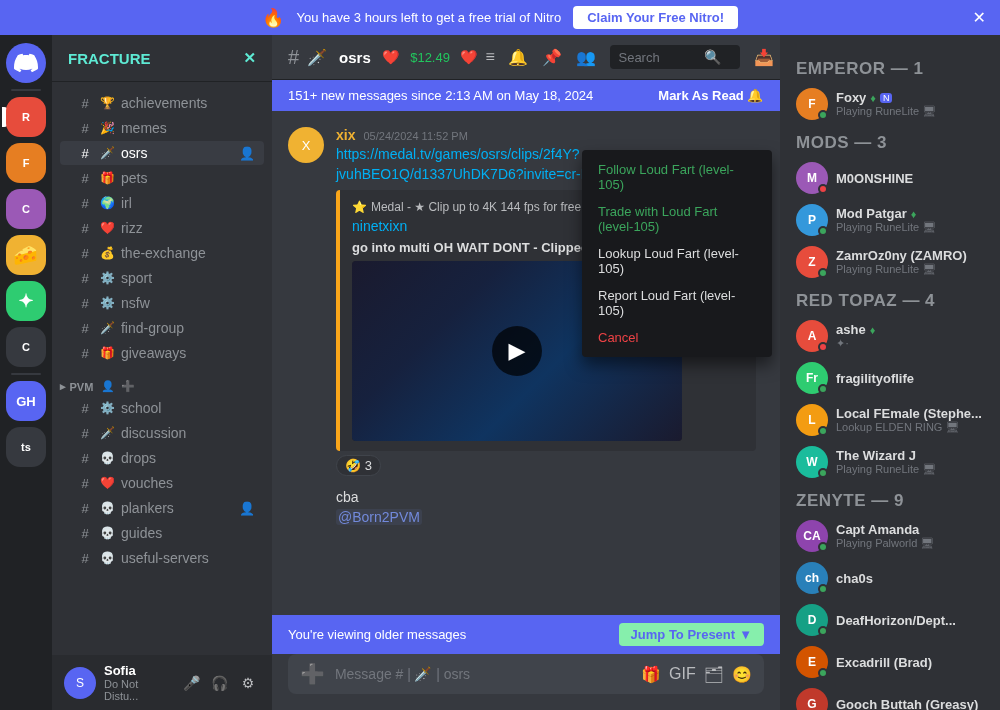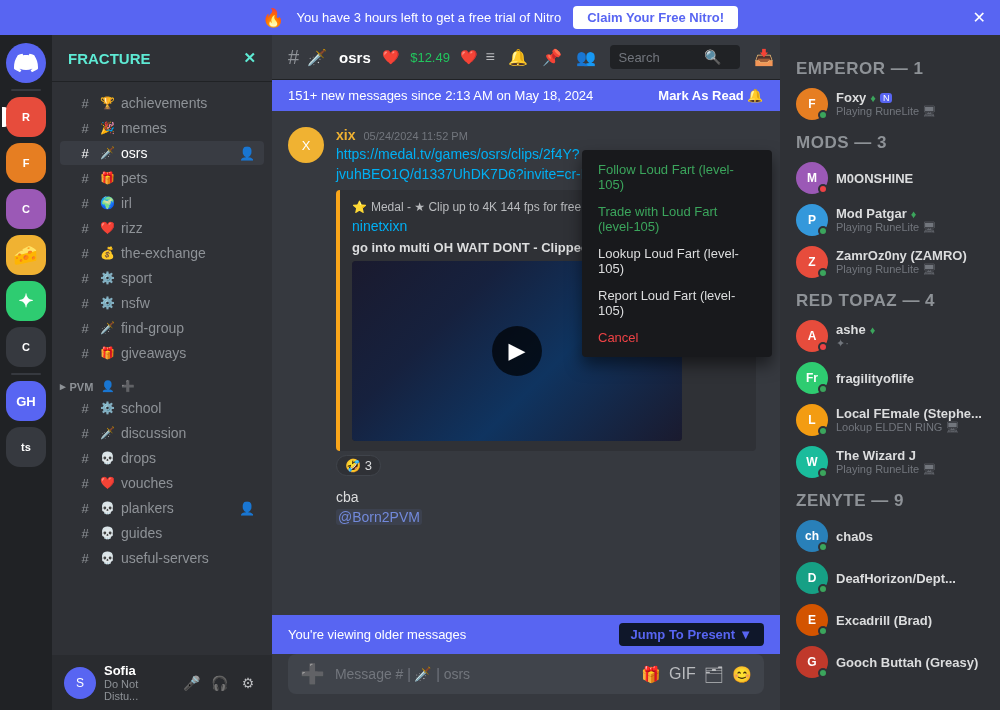--- a/index.html
+++ b/index.html
@@ -76,21 +76,21 @@
     .embed-desc { font-size: 13px; color: #dcddde; font-weight: 700; }
 
     .video-preview { background: #1e1e1e; border-radius: 4px; margin-top: 6px; width: 330px; height: 180px; position: relative; display: flex; align-items: center; justify-content: center; overflow: hidden; }
     .video-play-btn { width: 50px; height: 50px; background: rgba(0,0,0,0.7); border-radius: 50%; display: flex; align-items: center; justify-content: center; font-size: 22px; color: #fff; z-index: 2; }
     .video-bg { position: absolute; top: 0; left: 0; width: 100%; height: 100%; background: linear-gradient(135deg, #1a1a2e 0%, #16213e 30%, #0f3460 60%, #1a1a2e 100%); }
 
     .reaction { display: inline-flex; align-items: center; background: #2f3136; border: 1px solid #40444b; border-radius: 12px; padding: 2px 8px; gap: 4px; font-size: 13px; cursor: pointer; margin-top: 4px; }
 
     .chat-input-area { padding: 0 16px 16px; flex-shrink: 0; }
     .viewing-older { background: #5865f2; color: #fff; font-size: 13px; padding: 8px 16px; display: flex; align-items: center; justify-content: space-between; border-radius: 0; flex-shrink: 0; }
-    .jump-to-btn { background: #0f172a; color: #5865f2; border: none; border-radius: 4px; padding: 4px 12px; font-weight: 700; font-size: 13px; cursor: pointer; display: flex; align-items: center; gap: 4px; }
+    .jump-to-btn { background: #86efac; color: #5865f2; border: none; border-radius: 4px; padding: 4px 12px; font-weight: 700; font-size: 13px; cursor: pointer; display: flex; align-items: center; gap: 4px; }
     .chat-input-box { display: flex; align-items: center; background: #40444b; border-radius: 8px; padding: 8px 12px; gap: 10px; margin-top: 0; }
     .input-add-btn { color: #b9bbbe; font-size: 20px; cursor: pointer; flex-shrink: 0; }
     .chat-input { flex: 1; background: none; border: none; color: #dcddde; font-size: 14px; outline: none; }
     .chat-input::placeholder { color: #72767d; }
     .input-actions { display: flex; gap: 8px; color: #b9bbbe; font-size: 16px; }
     .input-action-btn { cursor: pointer; }
 
     
     .members-sidebar { width: 220px; background: #2f3136; display: flex; flex-direction: column; flex-shrink: 0; overflow-y: auto; padding: 16px 8px; }
     .member-category { font-size: 17px; font-weight: 700; text-transform: uppercase; color: #8e9297; letter-spacing: 0.5px; padding: 8px 8px 4px; }
@@ -468,20 +468,30 @@
           <span class="status-dot online"></span>
         </div>
         <div class="member-info">
           <div class="member-name">The Wizard J</div>
           <div class="member-game">Playing RuneLite 🖥</div>
         </div>
       </div>
 
       <div class="member-category">ZENYTE — 9</div>
       <div class="member-item">
+        <div class="member-avatar" style="background:#8e44ad;">
+          CA
+          <span class="status-dot online"></span>
+        </div>
+        <div class="member-info">
+          <div class="member-name">Capt Amanda</div>
+          <div class="member-game">Playing Palworld 🖥</div>
+        </div>
+      </div>
+      <div class="member-item">
         <div class="member-avatar" style="background:#2980b9;">
           ch
           <span class="status-dot online"></span>
         </div>
         <div class="member-info">
           <div class="member-name">cha0s</div>
         </div>
       </div>
       <div class="member-item">
         <div class="member-avatar" style="background:#16a085;">

